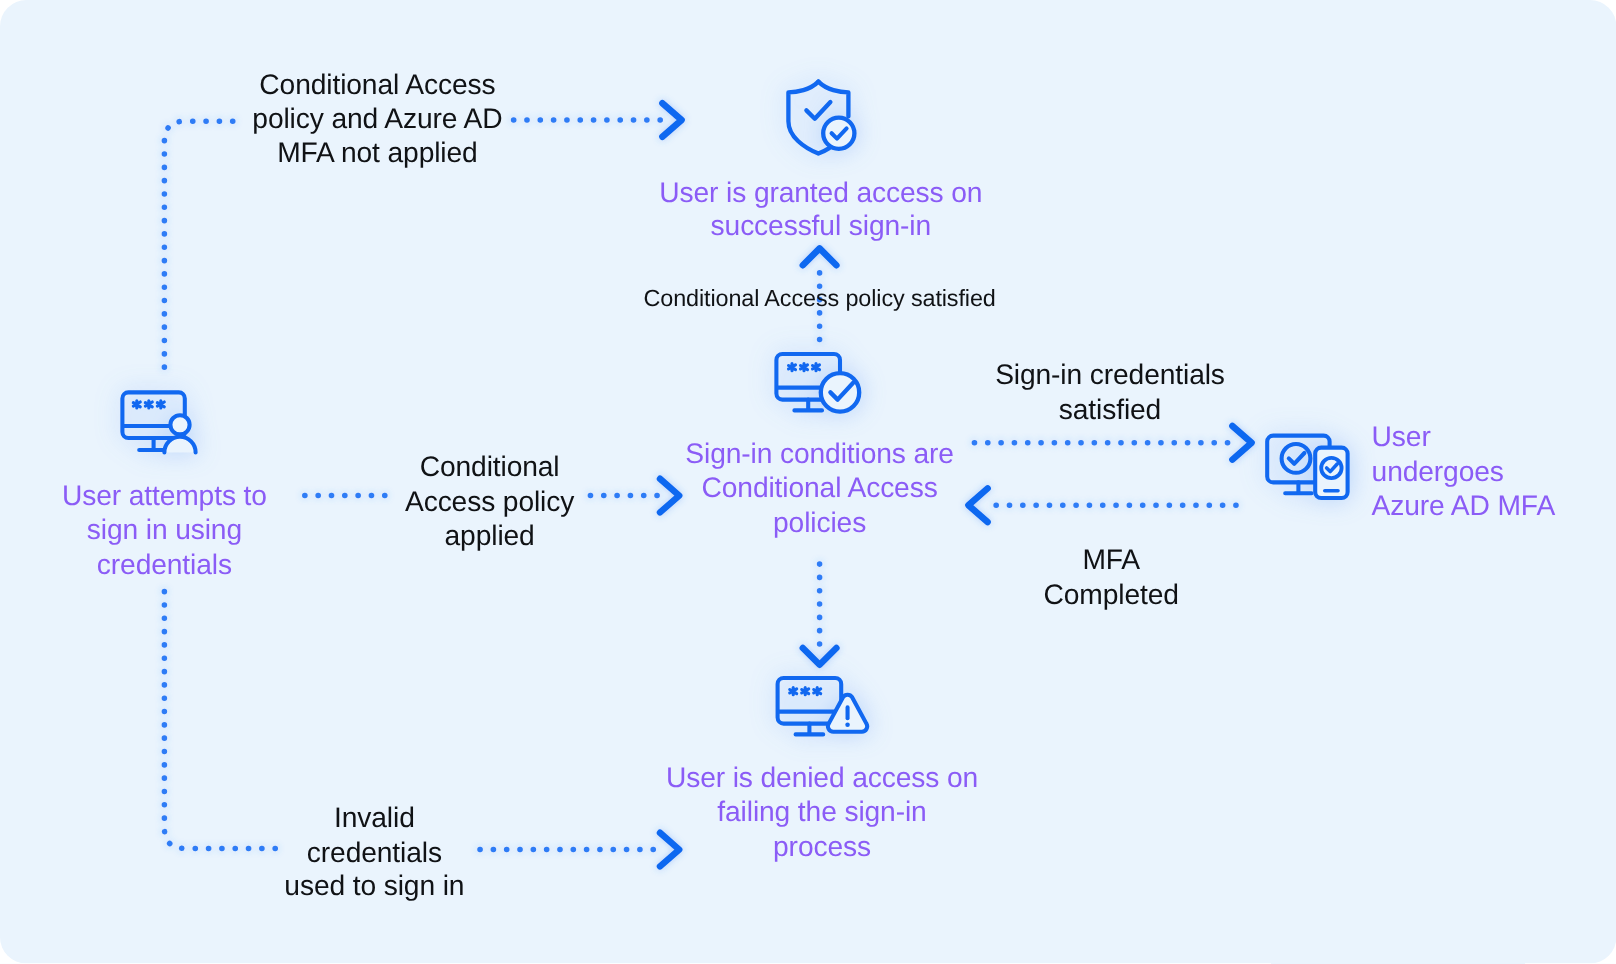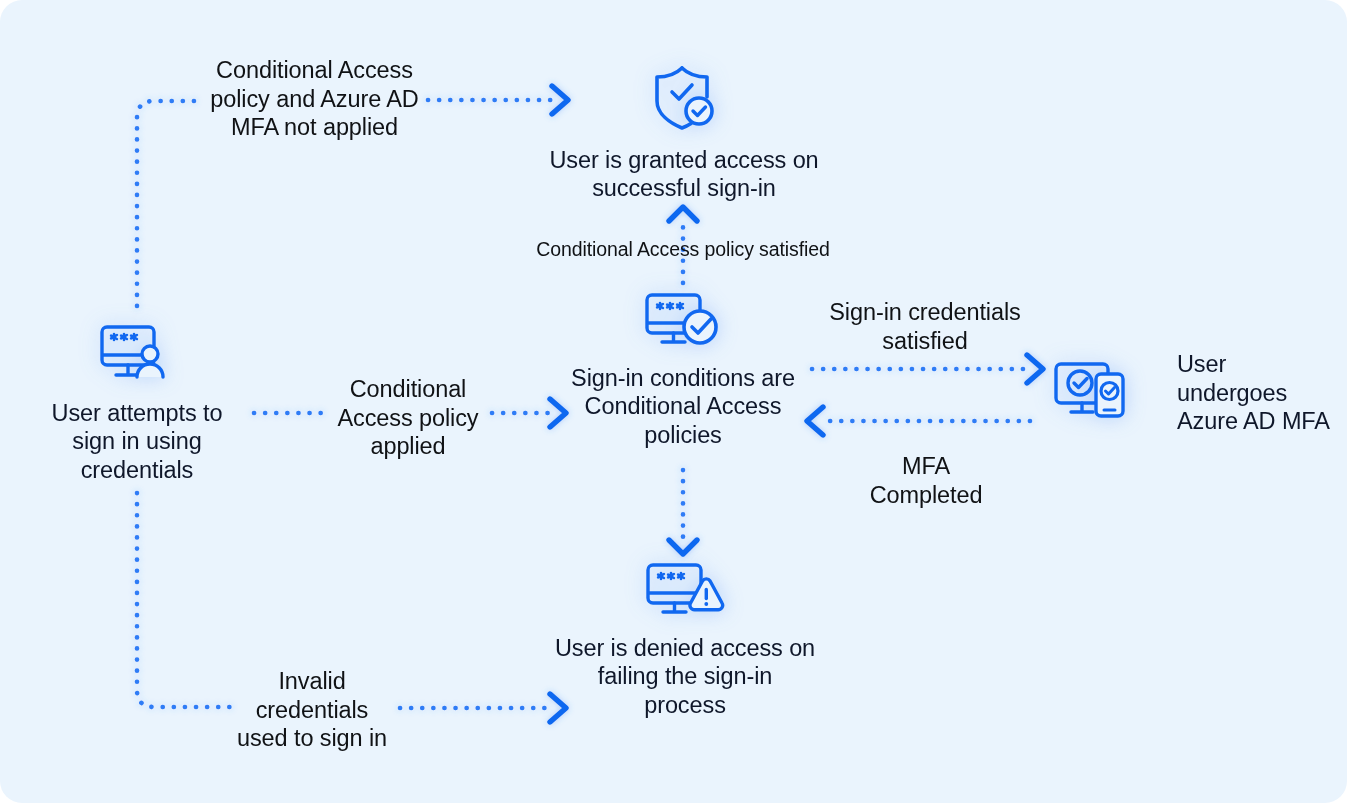--- a/index.html
+++ b/index.html
@@ -27,21 +27,21 @@
   #svg-layer {
     position: absolute;
     left: 0; top: 0;
     width: 1347px;
     height: 803px;
     pointer-events: none;
   }
   .node {
     position: absolute;
     text-align: center;
-    color: #0f172a;
+    color: #8b5cf6;
     font-size: 23.5px;
     line-height: 1.22;
     letter-spacing: -0.1px;
   }
   .node .ic { display:block; margin: 0 auto 7px auto; }
   .edge-label {
     position: absolute;
     text-align: center;
     color: #101215;
     font-size: 23.5px;
@@ -166,21 +166,21 @@
         <rect x="3" y="4" width="52" height="39" rx="5" stroke="#1168f0" stroke-width="3.4"></rect>
         <path d="M29 43 V52 M18 52 H40" stroke="#1168f0" stroke-width="3.4" stroke-linecap="round"></path>
         <circle cx="27" cy="23" r="12" stroke="#1168f0" stroke-width="3.4"></circle>
         <path d="M21 23 l4.5 4.5 l8.5 -9" stroke="#1168f0" stroke-width="3.4" stroke-linecap="round" stroke-linejoin="round"></path>
         <rect x="43" y="14" width="27" height="42" rx="5" fill="#eaf4fd" stroke="#1168f0" stroke-width="3.4"></rect>
         <path d="M51 50 H62" stroke="#1168f0" stroke-width="3" stroke-linecap="round"></path>
         <circle cx="56.5" cy="31" r="8.5" stroke="#1168f0" stroke-width="3.2"></circle>
         <path d="M52.5 31 l3 3 l6 -6.5" stroke="#1168f0" stroke-width="3" stroke-linecap="round" stroke-linejoin="round"></path>
       </svg>
     </span>
-    <div class="node left-align" style="position:static;margin-left:34px;">
+    <div class="node left-align" style="position:static;">
       <div>User</div>
       <div>undergoes</div>
       <div>Azure AD MFA</div>
     </div>
   </div>
 
   <div class="node" style="left:530px; top:562px; width:310px;">
     <span class="ic glow">
       <svg width="80" height="58" viewBox="0 0 80 58" fill="none" xmlns="http://www.w3.org/2000/svg">
         <rect x="3" y="3" width="53" height="38" rx="5" stroke="#1168f0" stroke-width="3.4"></rect>

